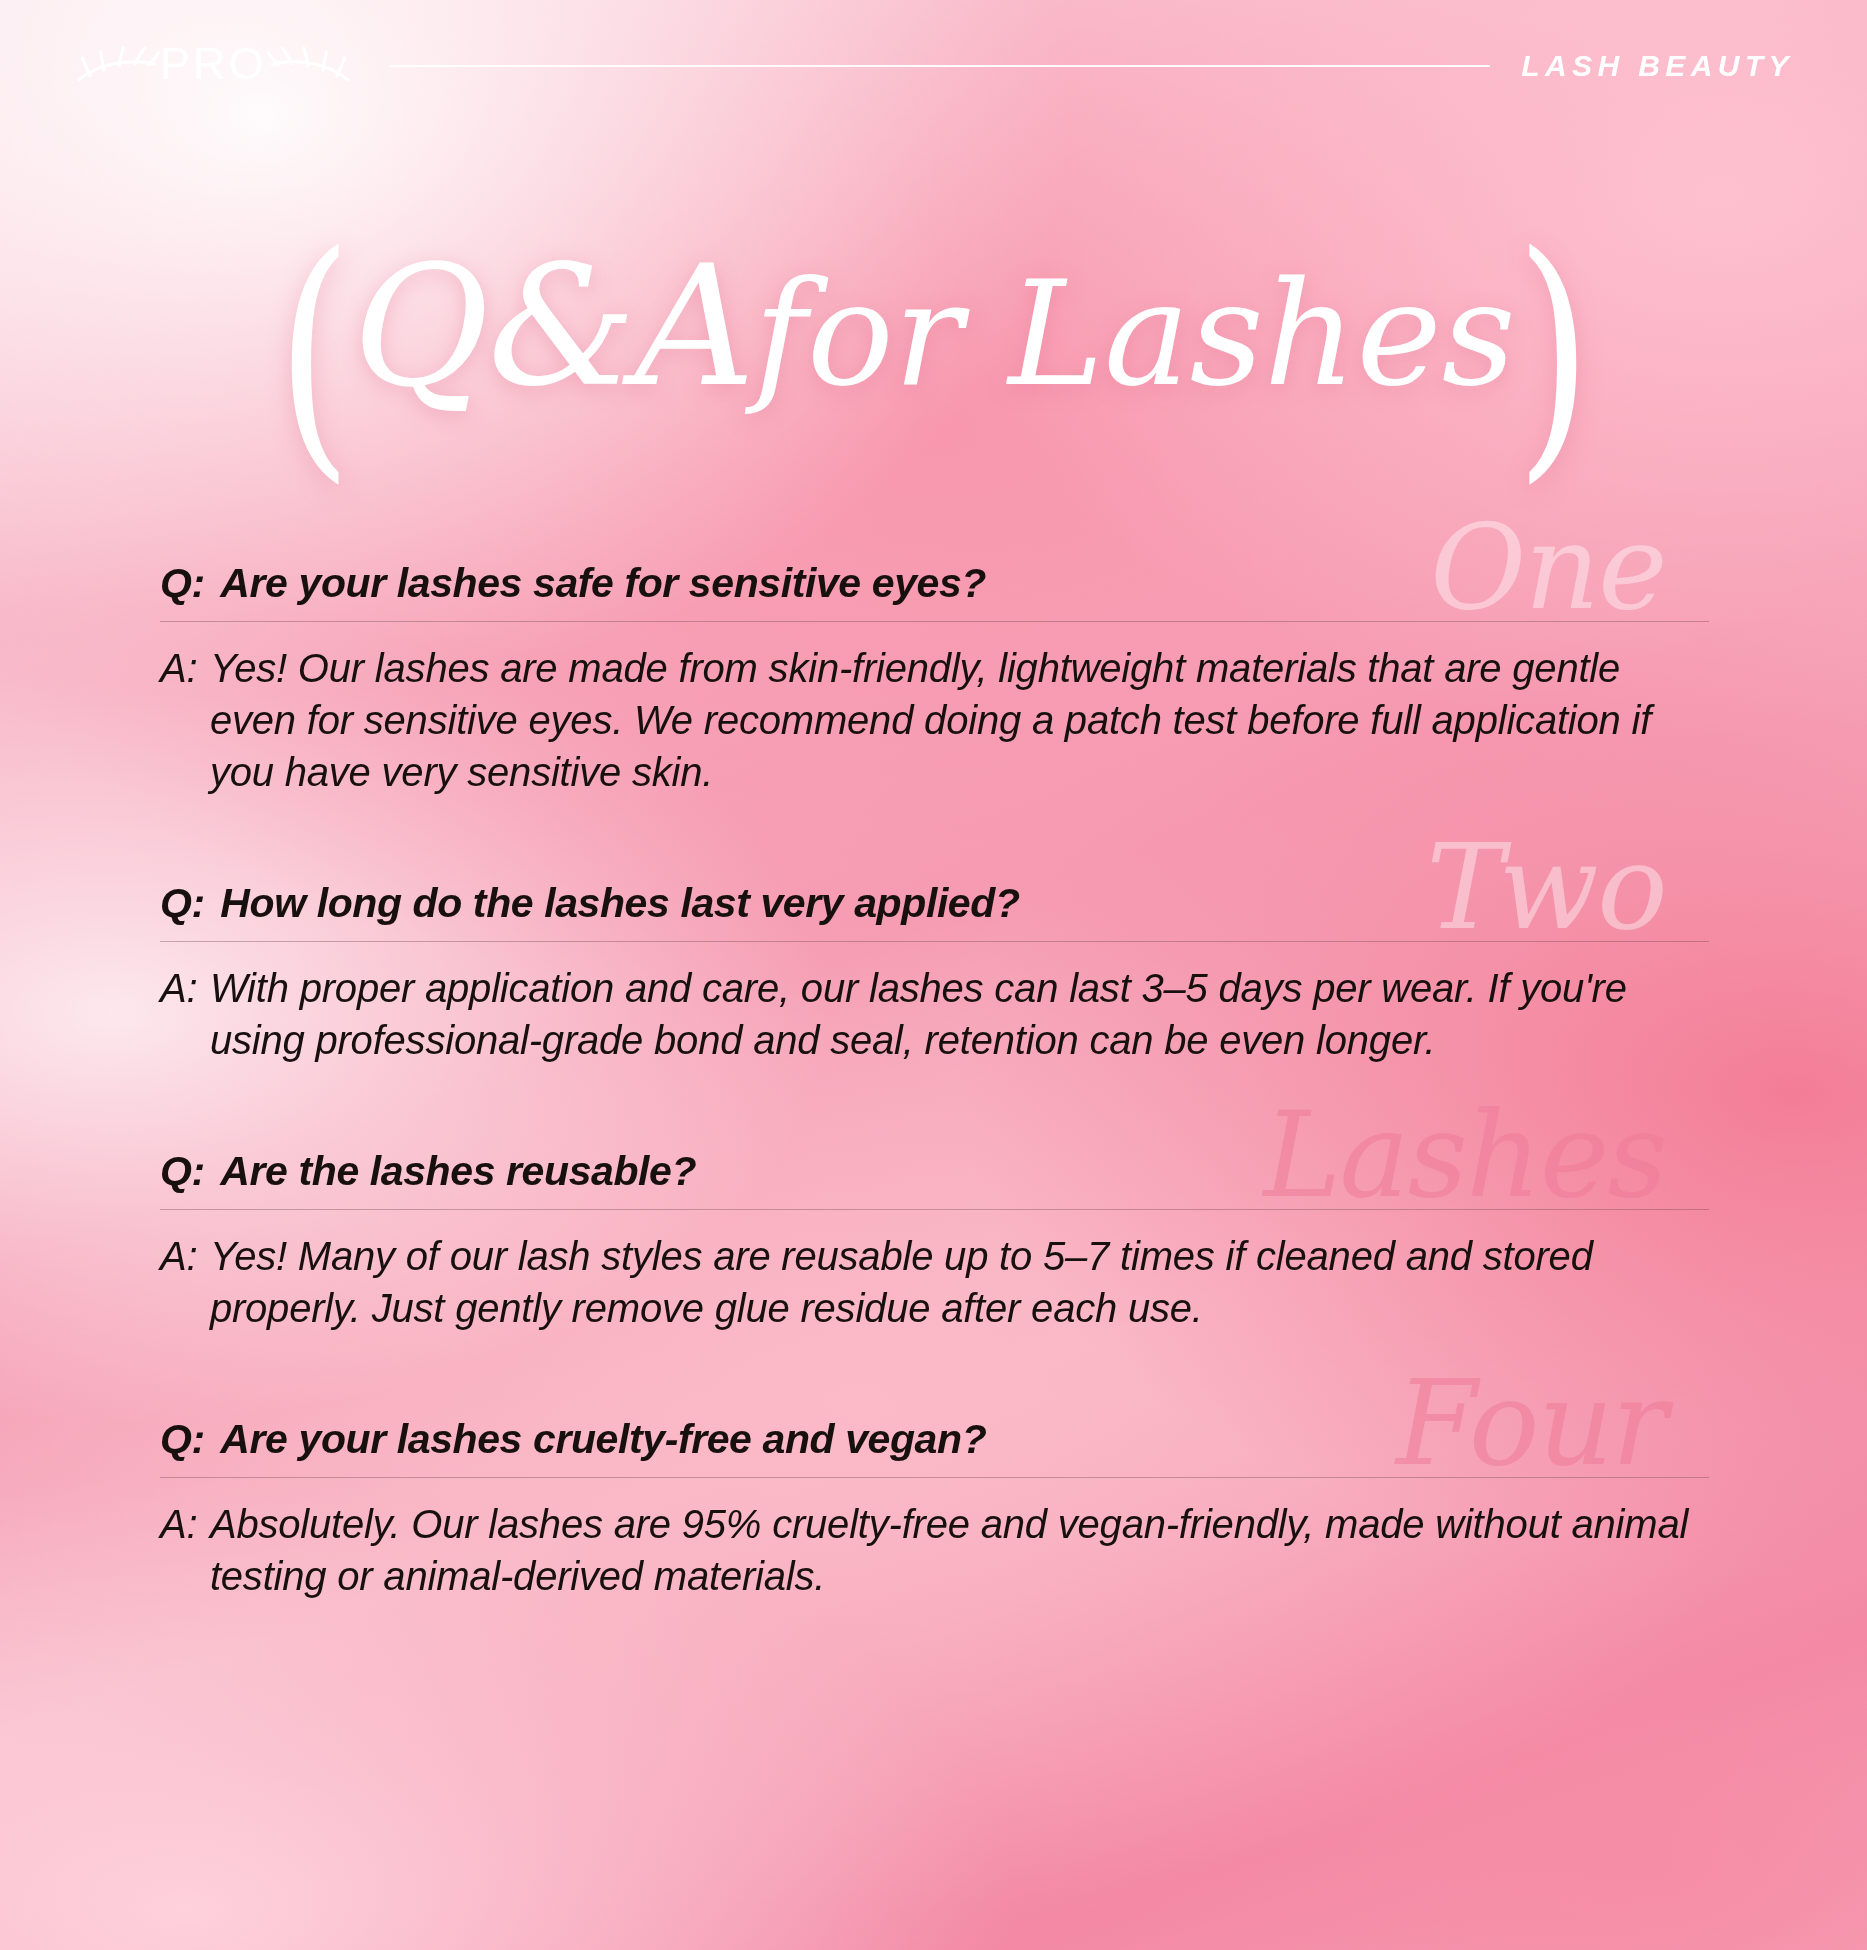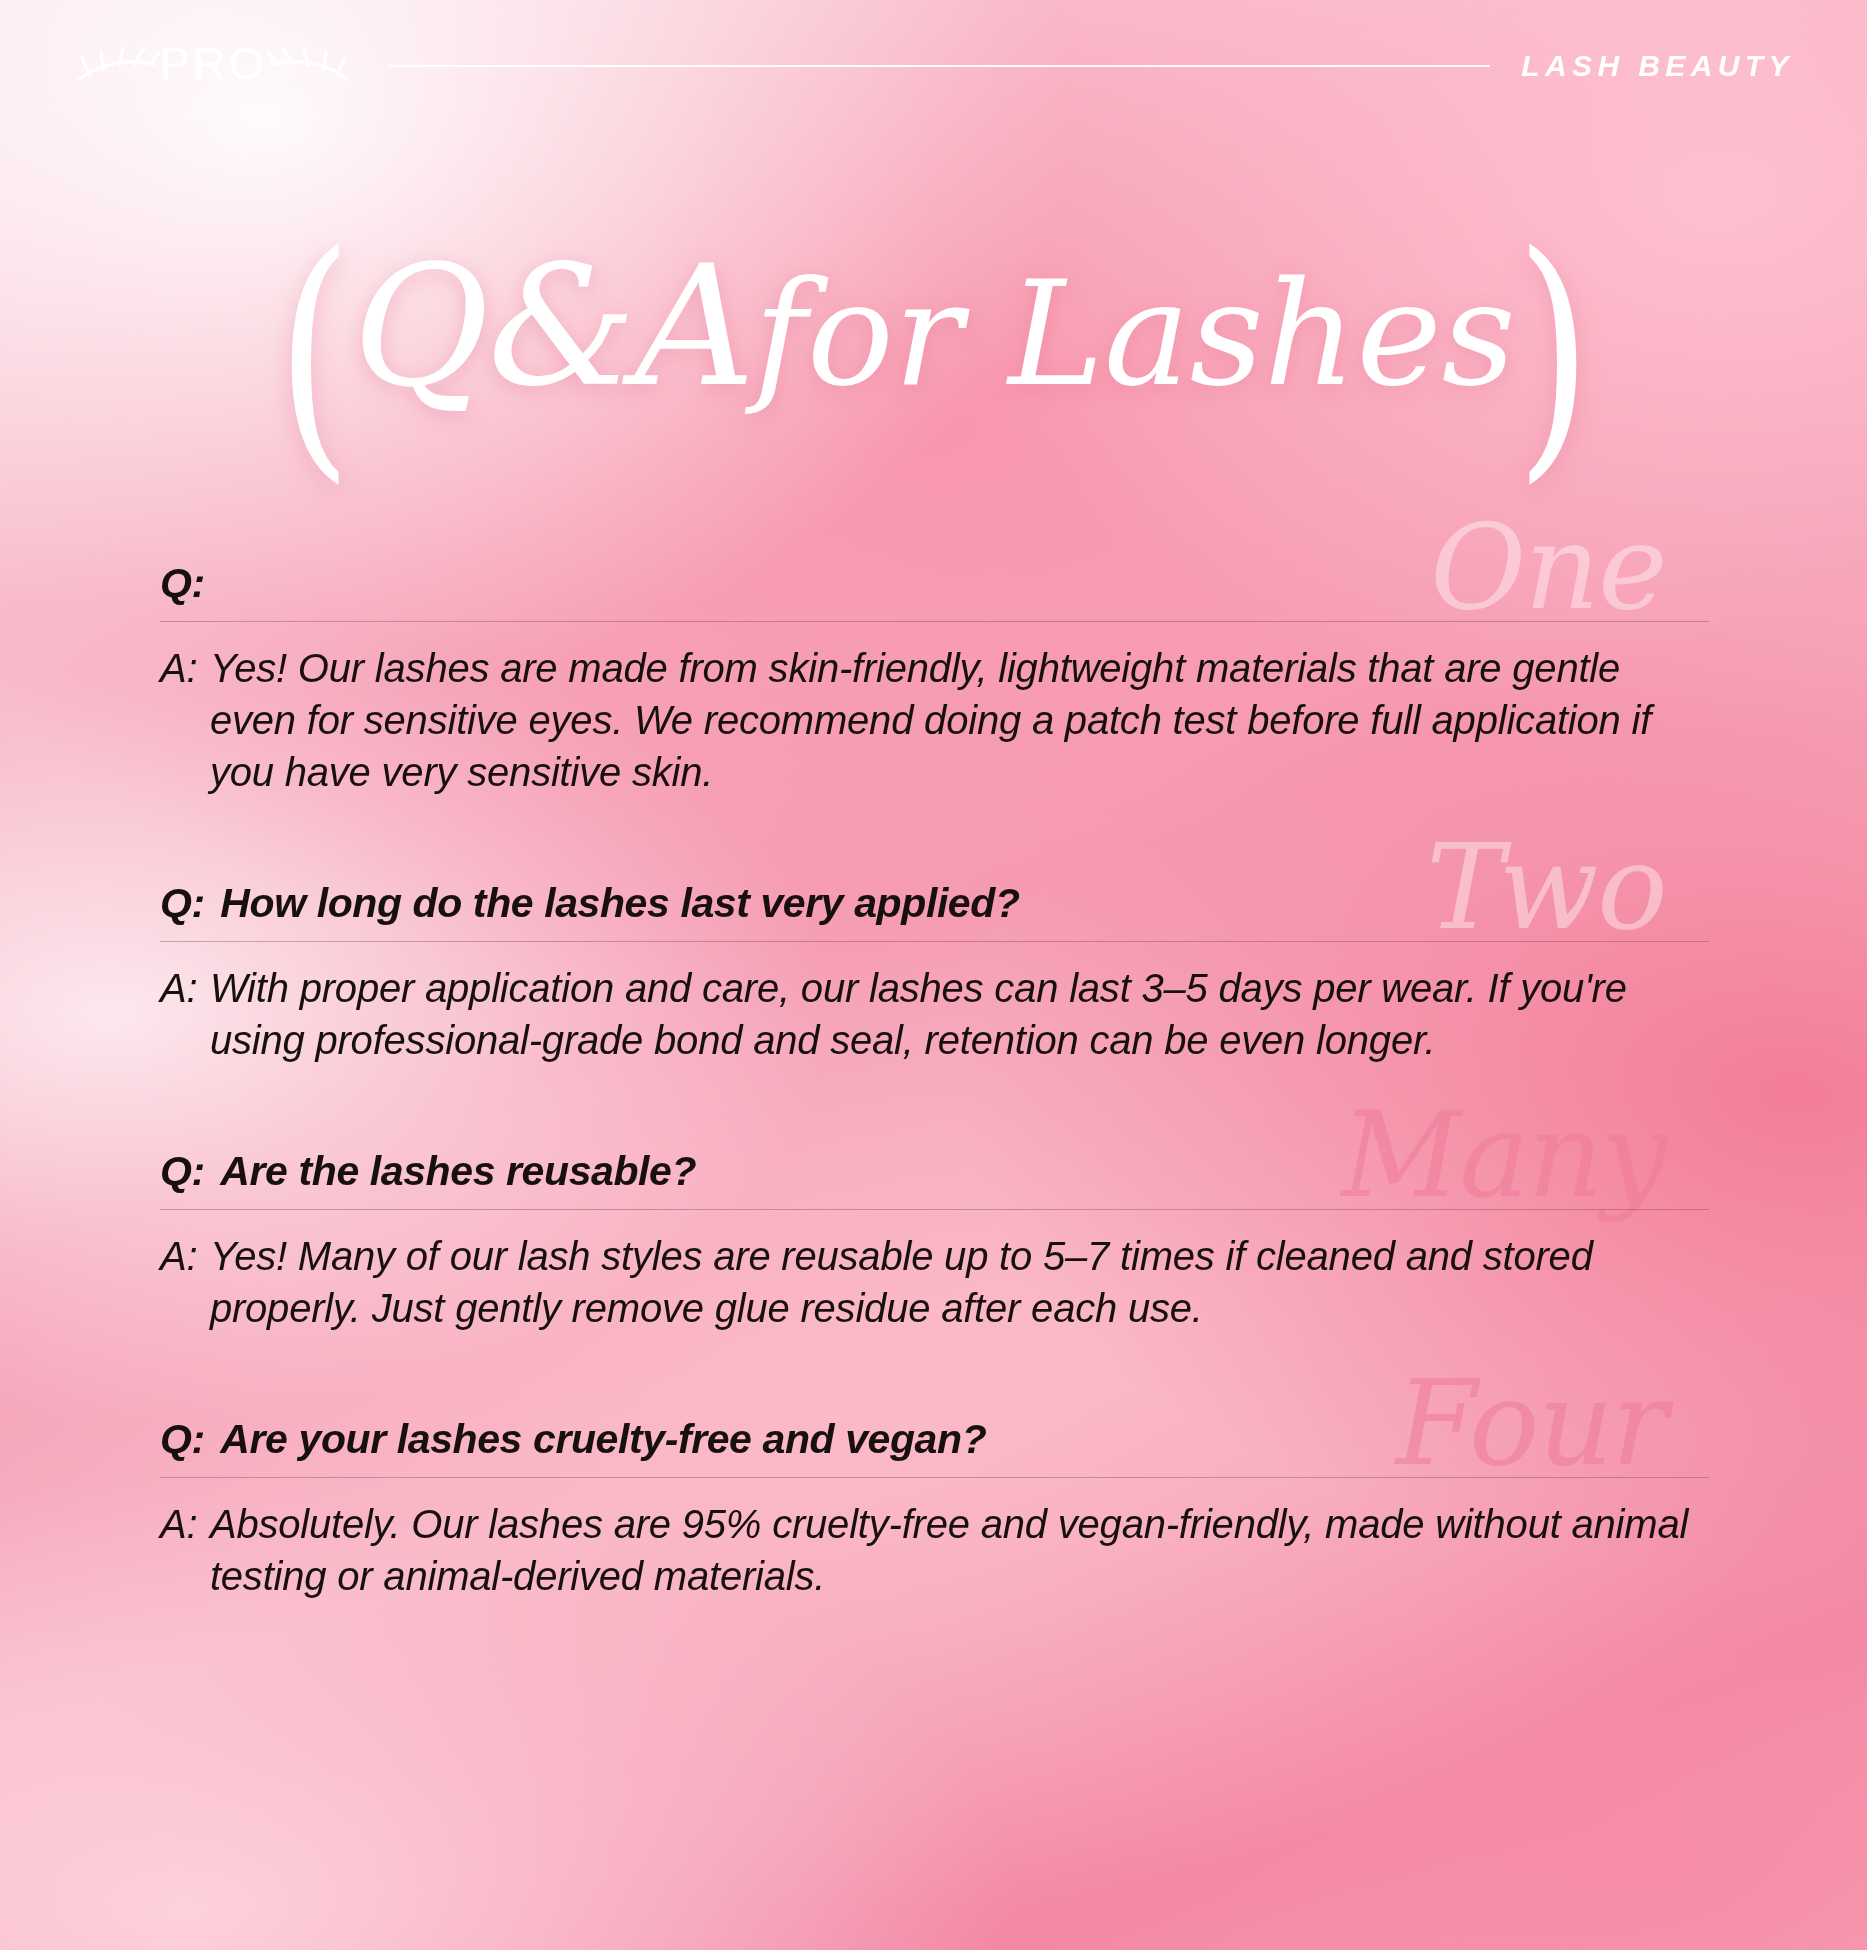--- a/index.html
+++ b/index.html
@@ -215,41 +215,42 @@
 <div id="title">
   <span class="paren">(</span><span class="t1">Q&amp;A</span><span class="t2">for Lashes</span><span class="paren">)</span>
 </div>
 
 <div id="faq">
 
   <div class="faq-item">
     <div class="ordinal">One</div>
     <div class="question">
       <span class="q-label">Q:</span>
+      <span>Are your lashes safe for sensitive eyes?</span>
     </div>
     <div class="answer">
       <span class="a-label">A:</span>
       <span class="a-text">Yes! Our lashes are made from skin-friendly, lightweight materials that are gentle even for sensitive eyes. We recommend doing a patch test before full application if you have very sensitive skin.</span>
     </div>
   </div>
 
   <div class="faq-item">
     <div class="ordinal">Two</div>
     <div class="question">
       <span class="q-label">Q:</span>
       <span>How long do the lashes last very applied?</span>
     </div>
     <div class="answer">
       <span class="a-label">A:</span>
       <span class="a-text">With proper application and care, our lashes can last 3–5 days per wear. If you're using professional-grade bond and seal, retention can be even longer.</span>
     </div>
   </div>
 
   <div class="faq-item">
-    <div class="ordinal dark">Many</div>
+    <div class="ordinal dark">Lashes</div>
     <div class="question">
       <span class="q-label">Q:</span>
       <span>Are the lashes reusable?</span>
     </div>
     <div class="answer">
       <span class="a-label">A:</span>
       <span class="a-text">Yes! Many of our lash styles are reusable up to 5–7 times if cleaned and stored properly. Just gently remove glue residue after each use.</span>
     </div>
   </div>
 

